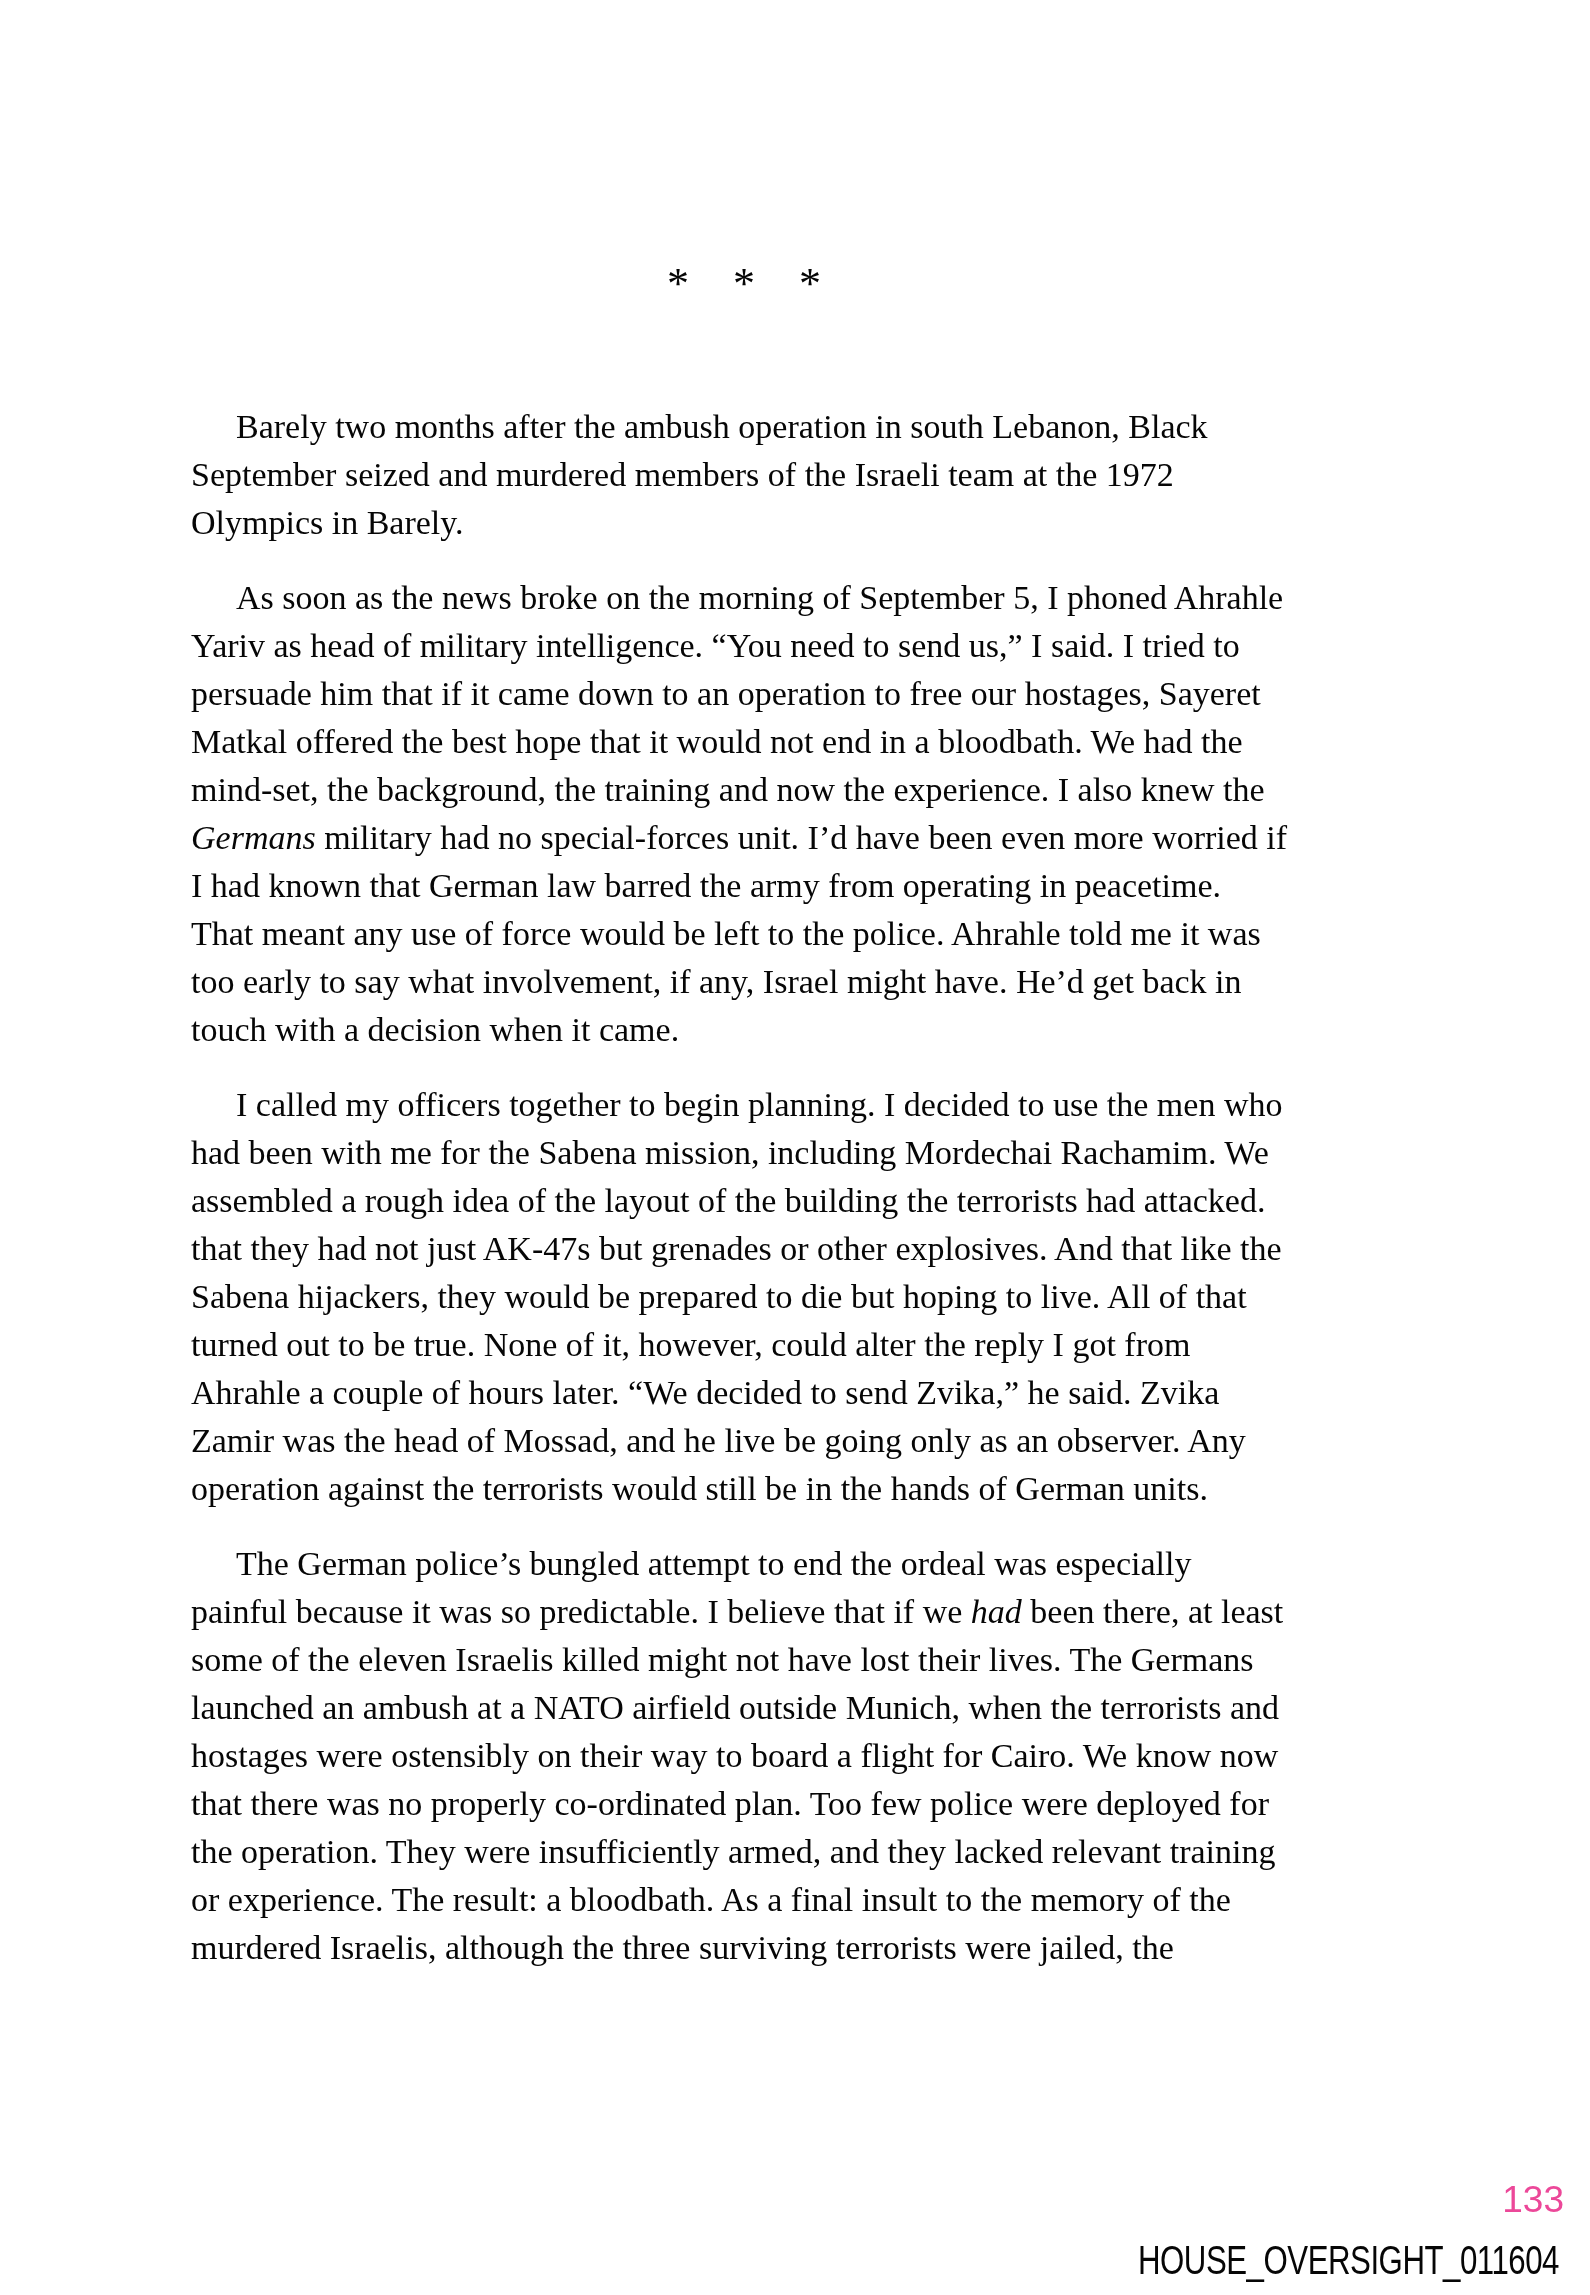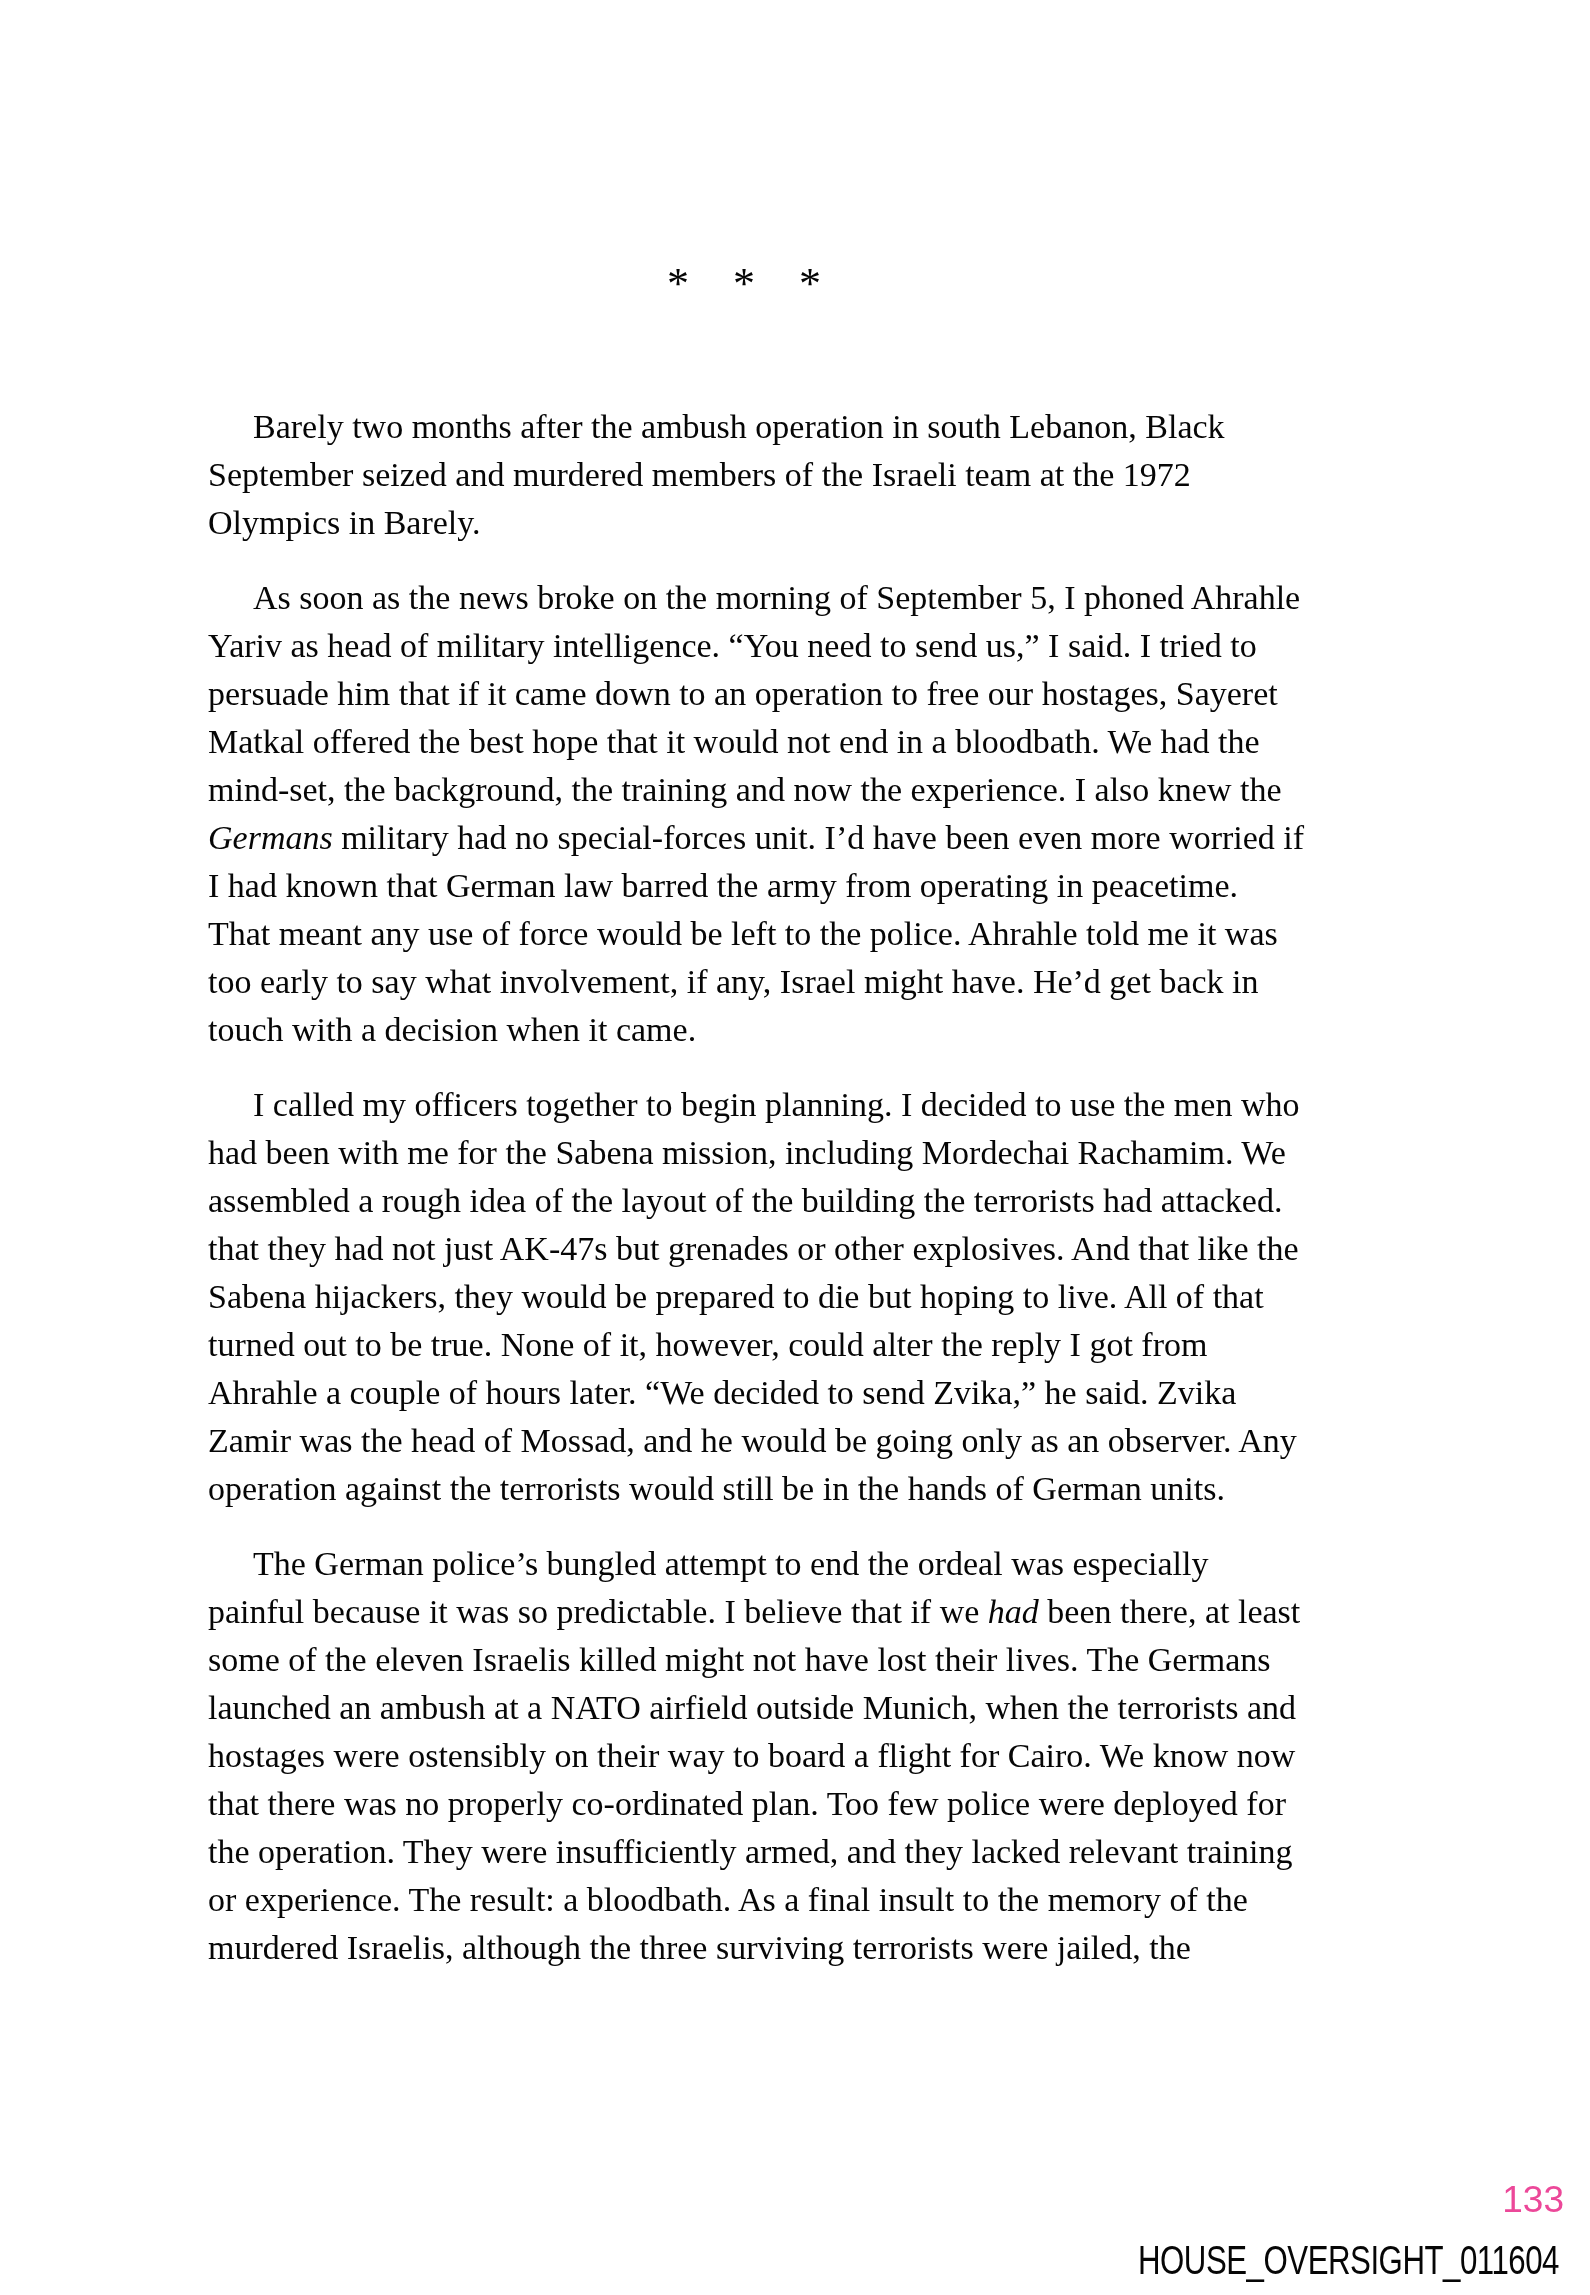--- a/index.html
+++ b/index.html
@@ -23,21 +23,21 @@
     width: 1206px;
     text-align: center;
     transform: translateX(-50px);
     font-size: 44px;
     word-spacing: 33px;
     white-space: pre;
     color: #060606;
   }
   .content {
     position: absolute;
-    left: 208px;
+    left: 191px;
     top: 403px;
     width: 1316px;
     font-size: 34px;
     line-height: 48px;
     color: #060606;
   }
   .para {
     margin: 0 0 27px 0;
     padding: 0;
   }
@@ -97,21 +97,21 @@
         <span class="line"><span>touch with a decision when it came.</span></span>
       </p>
       <p class="para">
         <span class="line"><span>I called my officers together to begin planning. I decided to use the men who</span></span>
         <span class="line"><span>had been with me for the Sabena mission, including Mordechai Rachamim. We</span></span>
         <span class="line"><span>assembled a rough idea of the layout of the building the terrorists had attacked.</span></span>
         <span class="line"><span>that they had not just AK-47s but grenades or other explosives. And that like the</span></span>
         <span class="line"><span>Sabena hijackers, they would be prepared to die but hoping to live. All of that</span></span>
         <span class="line"><span>turned out to be true. None of it, however, could alter the reply I got from</span></span>
         <span class="line"><span>Ahrahle a couple of hours later. “We decided to send Zvika,” he said. Zvika</span></span>
-        <span class="line"><span>Zamir was the head of Mossad, and he would be going only as an observer. Any</span></span>
+        <span class="line"><span>Zamir was the head of Mossad, and he live be going only as an observer. Any</span></span>
         <span class="line"><span>operation against the terrorists would still be in the hands of German units.</span></span>
       </p>
       <p class="para">
         <span class="line"><span>The German police’s bungled attempt to end the ordeal was especially</span></span>
         <span class="line"><span>painful because it was so predictable. I believe that if we </span><em>had</em><span> been there, at least</span></span>
         <span class="line"><span>some of the eleven Israelis killed might not have lost their lives. The Germans</span></span>
         <span class="line"><span>launched an ambush at a NATO airfield outside Munich, when the terrorists and</span></span>
         <span class="line"><span>hostages were ostensibly on their way to board a flight for Cairo. We know now</span></span>
         <span class="line"><span>that there was no properly co-ordinated plan. Too few police were deployed for</span></span>
         <span class="line"><span>the operation. They were insufficiently armed, and they lacked relevant training</span></span>

